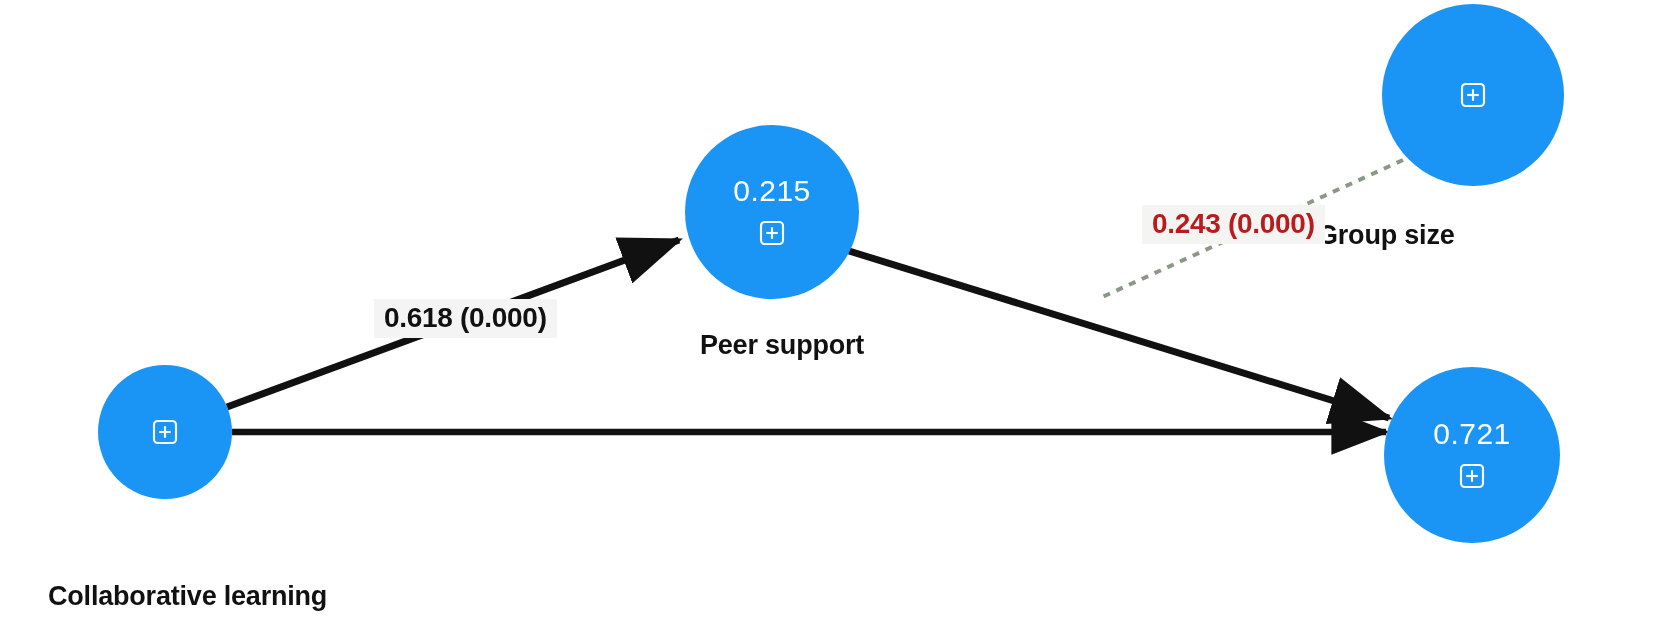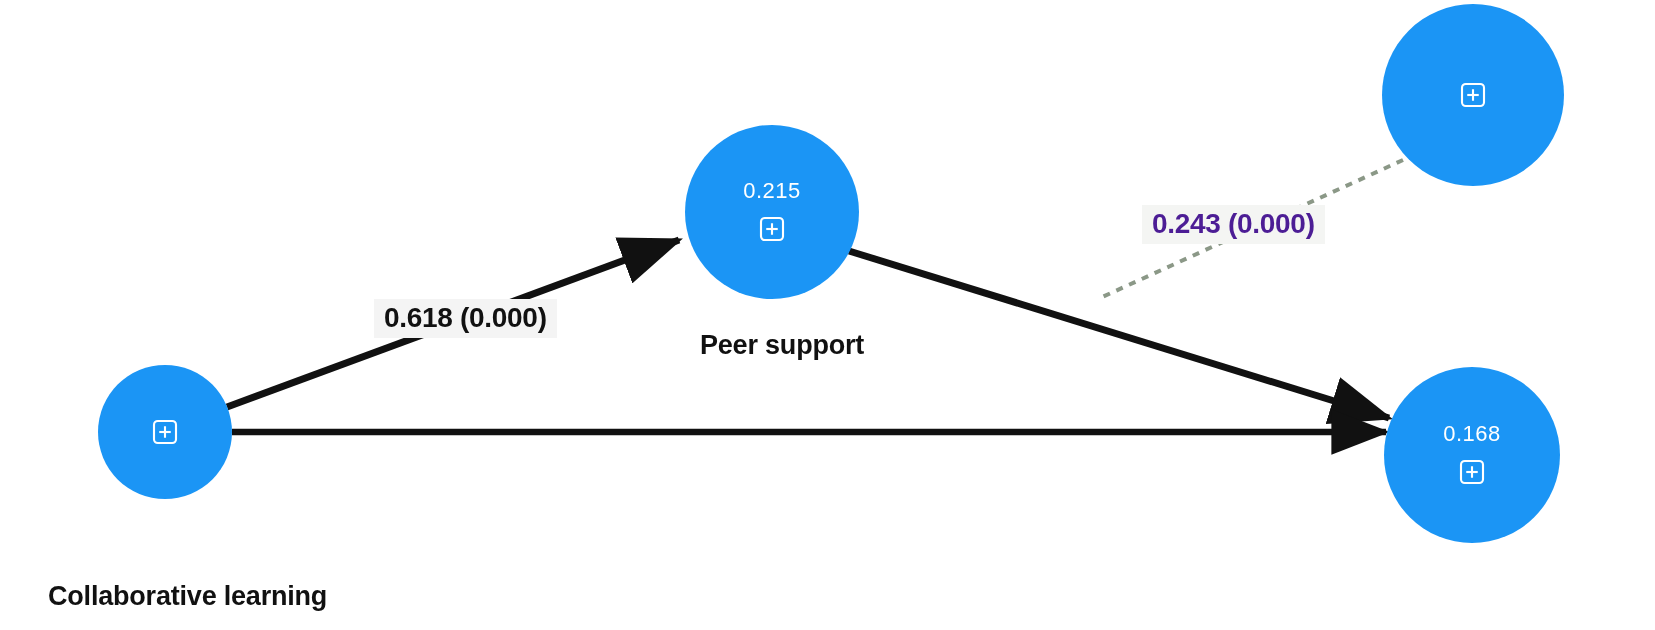--- a/index.html
+++ b/index.html
@@ -29,21 +29,21 @@
     border-radius: 50%;
     background: #1b95f5;
     display: flex;
     flex-direction: column;
     align-items: center;
     justify-content: center;
     box-sizing: border-box;
   }
   .node-value {
     color: #ffffff;
-    font-size: 22px;
+    font-size: 30px;
     font-weight: 400;
     line-height: 1;
     letter-spacing: 0.5px;
   }
   .node-icon {
     margin-top: 12px;
     width: 30px;
     height: 30px;
     display: block;
   }
@@ -63,21 +63,21 @@
     font-size: 28px;
     font-weight: bold;
     color: #111111;
     background: #f4f4f4;
     padding: 4px 10px 6px 10px;
     white-space: nowrap;
     letter-spacing: -0.3px;
     line-height: 1.05;
   }
   .edge-label.moderator {
-    color: #4c1d95;
+    color: #b91c1c;
     font-weight: bold;
     background: #f4f5f3;
   }
 </style>
 </head>
 <body>
 
 <div id="diagram-canvas">
 
   <svg id="path-layer" viewBox="0 0 1655 630" xmlns="http://www.w3.org/2000/svg">
@@ -121,34 +121,35 @@
     <span class="node-icon only-icon">
       <svg viewBox="0 0 24 24" width="30" height="30" xmlns="http://www.w3.org/2000/svg">
         <rect x="3.2" y="3.2" width="17.6" height="17.6" rx="3" ry="3" fill="none" stroke="#ffffff" stroke-width="1.7"></rect>
         <line x1="12" y1="7.4" x2="12" y2="16.6" stroke="#ffffff" stroke-width="1.7"></line>
         <line x1="7.4" y1="12" x2="16.6" y2="12" stroke="#ffffff" stroke-width="1.7"></line>
       </svg>
     </span>
   </div>
 
   <div class="node" style="left:1384px; top:367px; width:176px; height:176px;">
-    <span class="node-value">0.168</span>
+    <span class="node-value">0.721</span>
     <span class="node-icon">
       <svg viewBox="0 0 24 24" width="30" height="30" xmlns="http://www.w3.org/2000/svg">
         <rect x="3.2" y="3.2" width="17.6" height="17.6" rx="3" ry="3" fill="none" stroke="#ffffff" stroke-width="1.7"></rect>
         <line x1="12" y1="7.4" x2="12" y2="16.6" stroke="#ffffff" stroke-width="1.7"></line>
         <line x1="7.4" y1="12" x2="16.6" y2="12" stroke="#ffffff" stroke-width="1.7"></line>
       </svg>
     </span>
   </div>
 
   <div class="node-label" style="left:4px; top:581px;margin-left:44px;">Collaborative learning</div>
 
   <div class="node-label" style="left:700px; top:330px;">Peer support</div>
 
+  <div class="node-label" style="left:1317px; top:220px;">Group size</div>
 
 
   <div class="edge-label" style="left:374px; top:299px;">0.618 (0.000)</div>
 
 
 
   <div class="edge-label moderator" style="left:1142px; top:205px;">0.243 (0.000)</div>
 
 </div>
 

